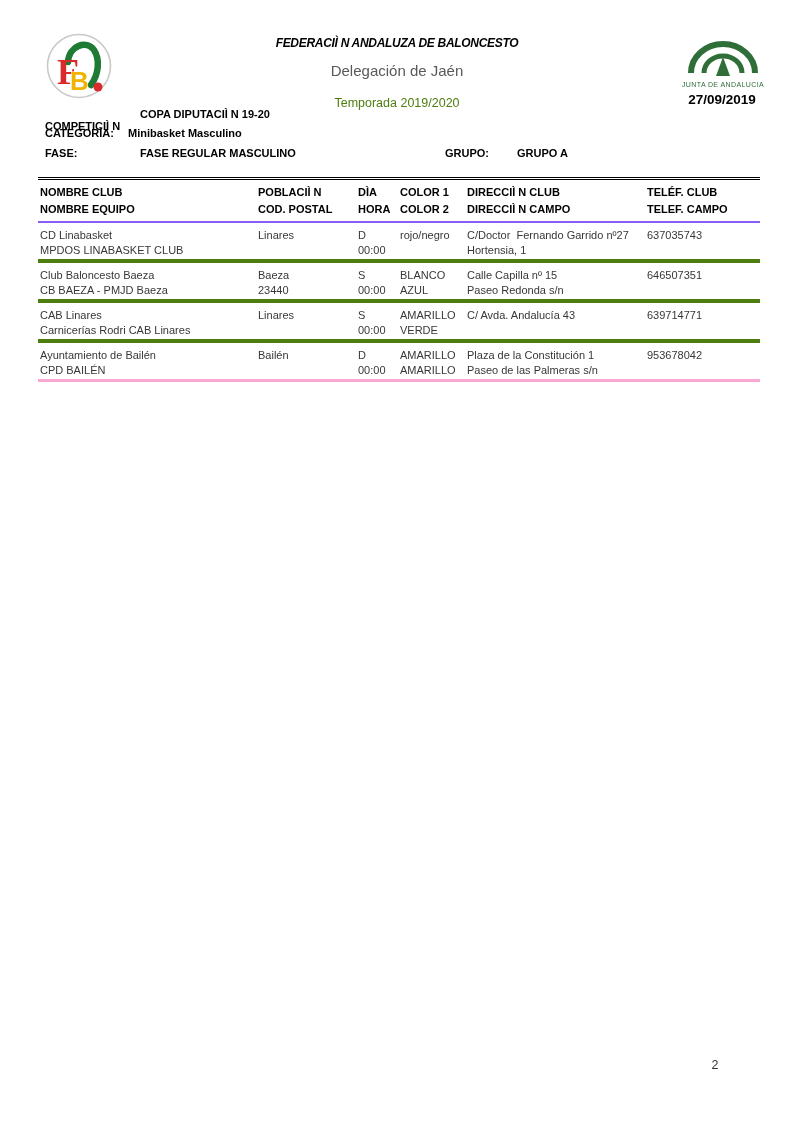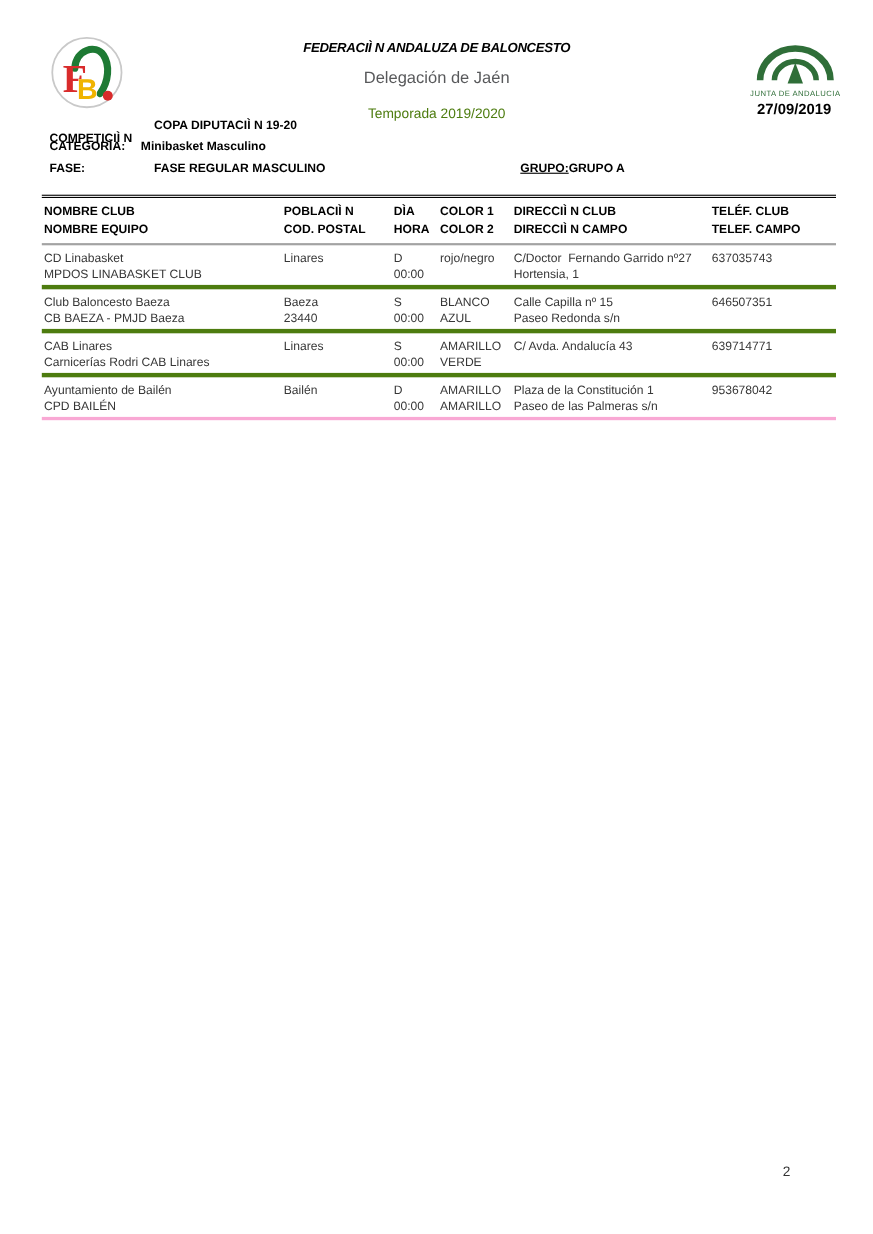--- a/index.html
+++ b/index.html
@@ -36,31 +36,31 @@
   }
 
   
   .info-row { position: absolute; font-size: 11px; font-weight: bold; color: #000; white-space: nowrap; }
   .lbl-competicion { top: 120px; left: 45px; }
   .val-competicion { top: 108px; left: 140px; }
   .lbl-categoria   { top: 127px; left: 45px; }
   .val-categoria   { top: 127px; left: 128px; }
   .lbl-fase        { top: 147px; left: 45px; }
   .val-fase        { top: 147px; left: 140px; }
-  .lbl-grupo       { top: 147px; left: 473px; text-decoration: underline; }
+  .lbl-grupo       { top: 147px; left: 445px; }
   .val-grupo       { top: 147px; left: 517px; }
 
   
   .club-table { position: absolute; top: 177px; left: 38px; width: 722px; }
   .double-line { height: 3px; border-top: 1px solid #000; border-bottom: 1px solid #000; }
   .t-grid {
     display: grid;
     grid-template-columns: 218px 100px 42px 67px 180px 115px;
   }
-  .t-head { padding: 4px 0 3px 0; border-bottom: 2px solid #a3a3a3; }
+  .t-head { padding: 4px 0 3px 0; border-bottom: 2px solid #8b5cf6; }
   .t-head .cell div {
     font-size: 11px; font-weight: bold; color: #000;
     line-height: 17px; white-space: nowrap;
   }
   .t-row { padding: 5px 0 1px 0; border-bottom: 4px solid #4d7c0f; }
   .t-row:last-of-type { border-bottom: 3px solid #f9a8d4; }
   .t-row .cell div {
     font-size: 11px; color: #373737;
     line-height: 15px; white-space: pre-wrap;
   }

